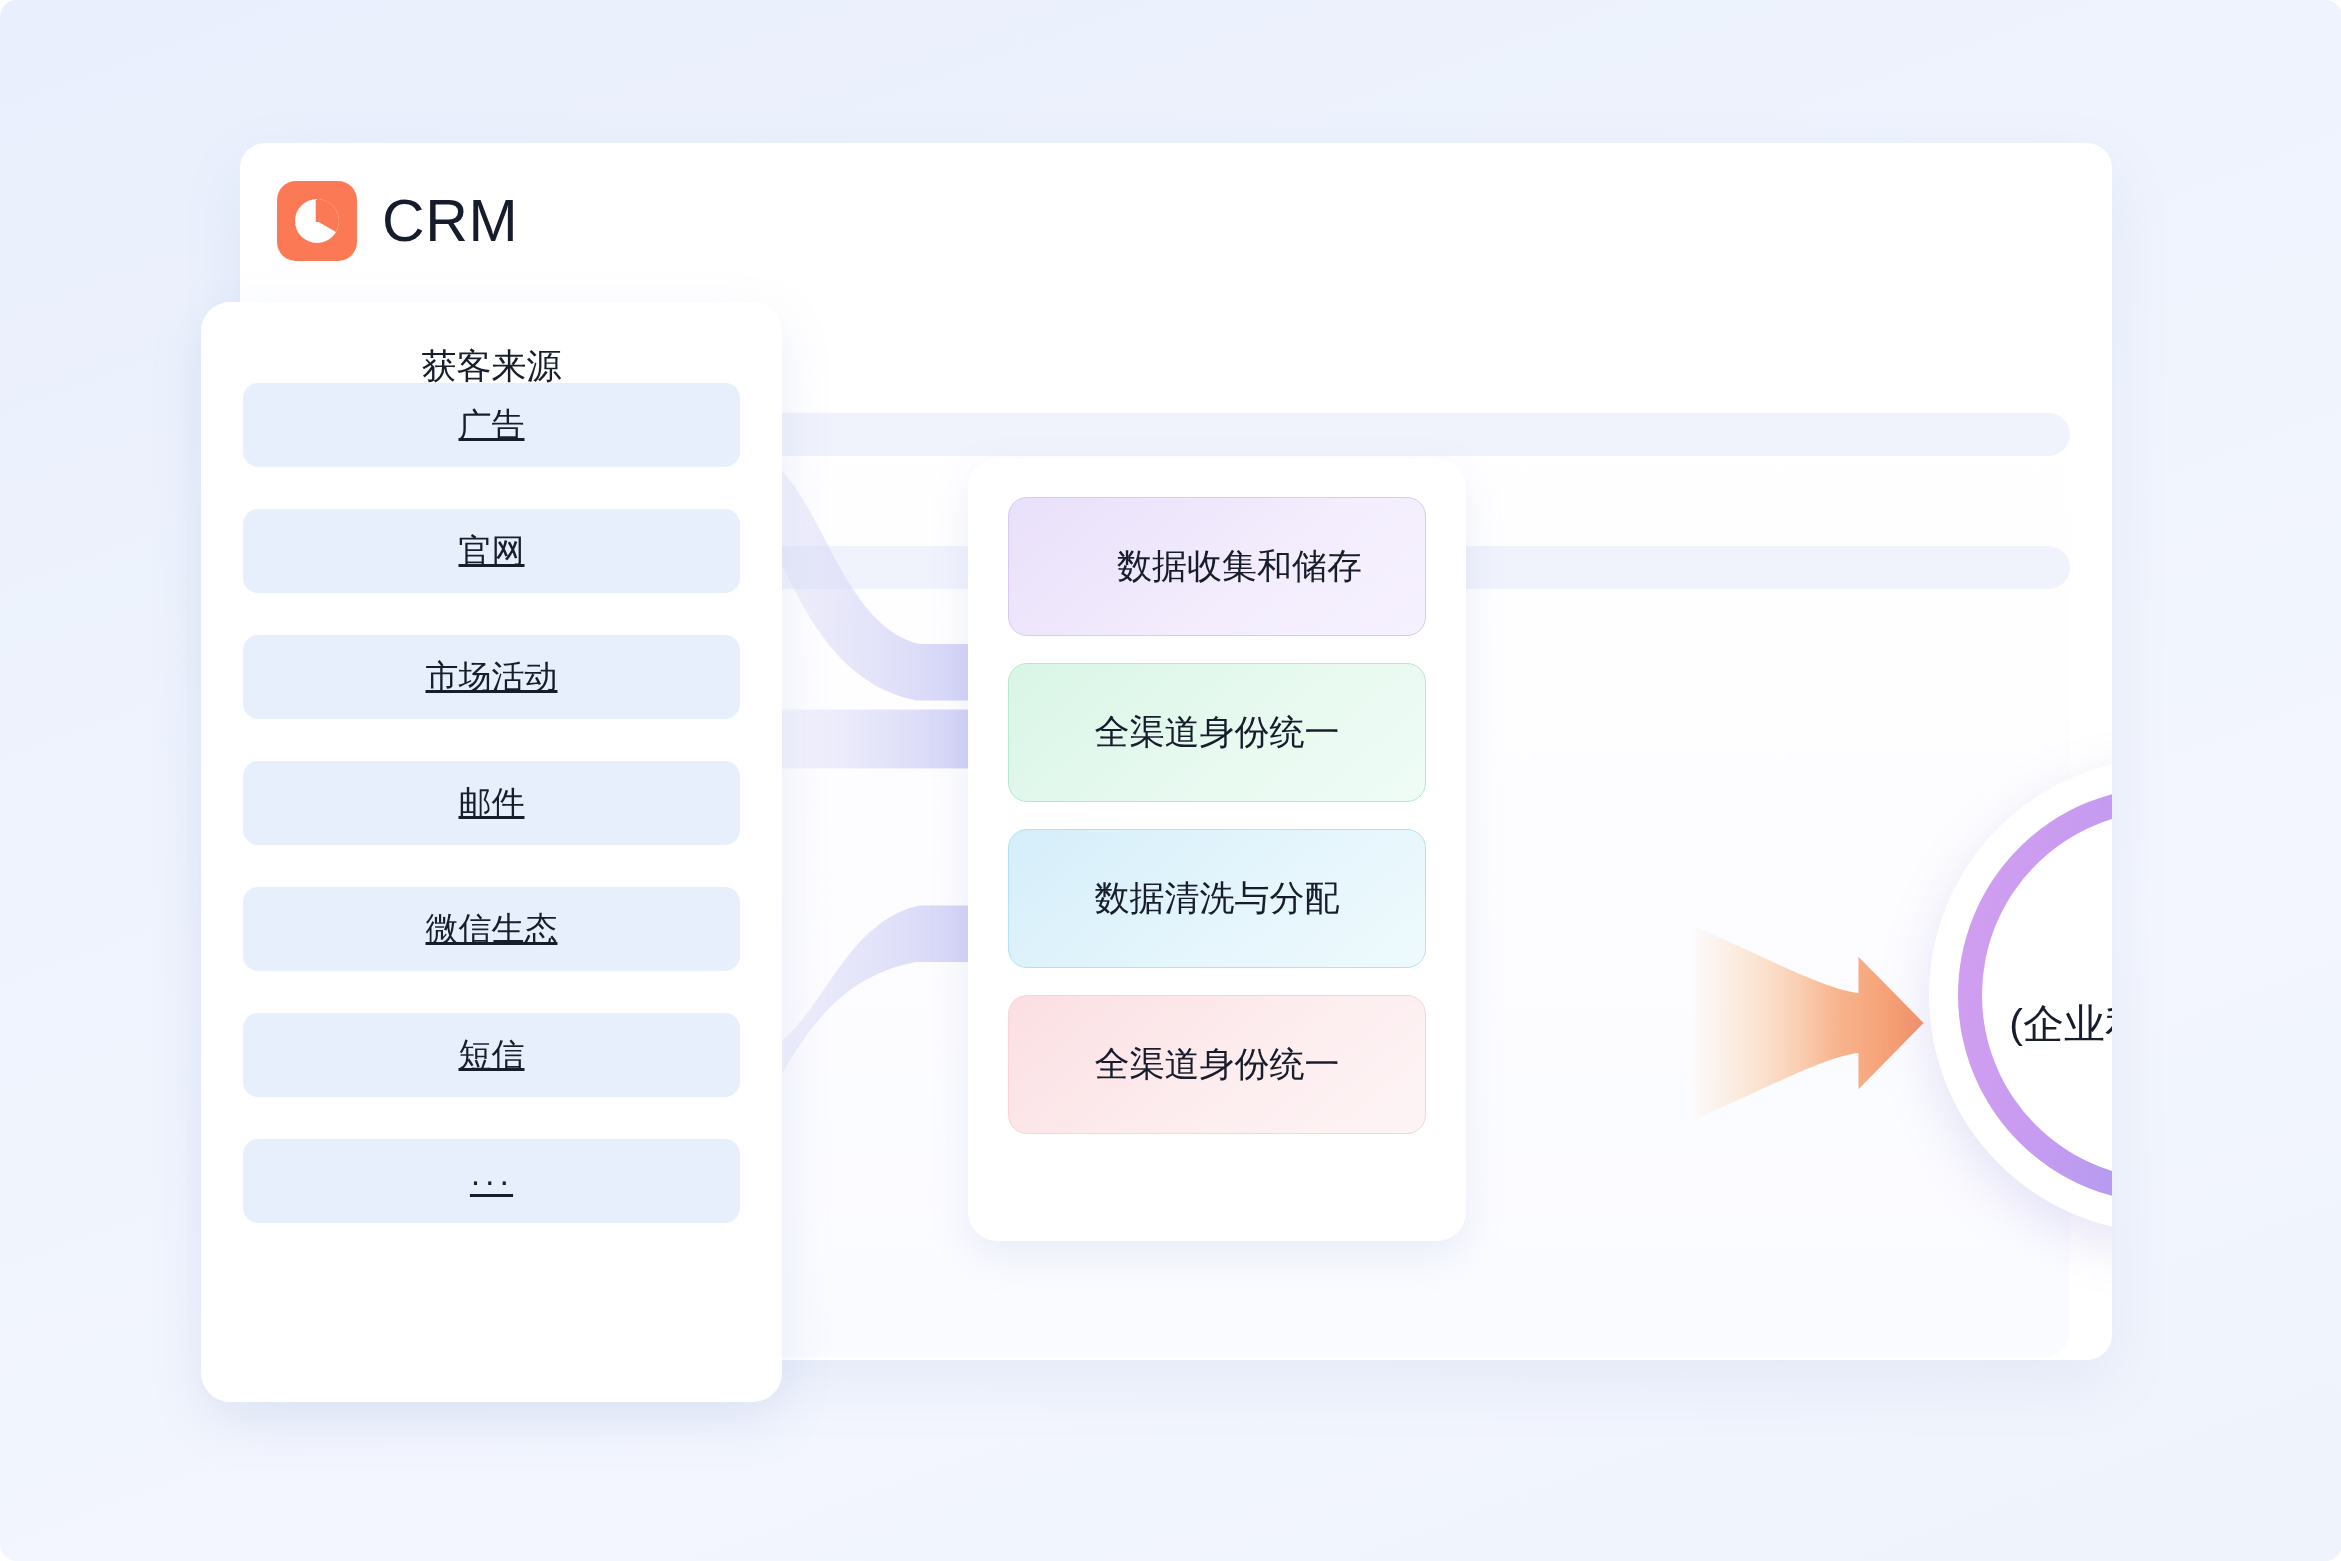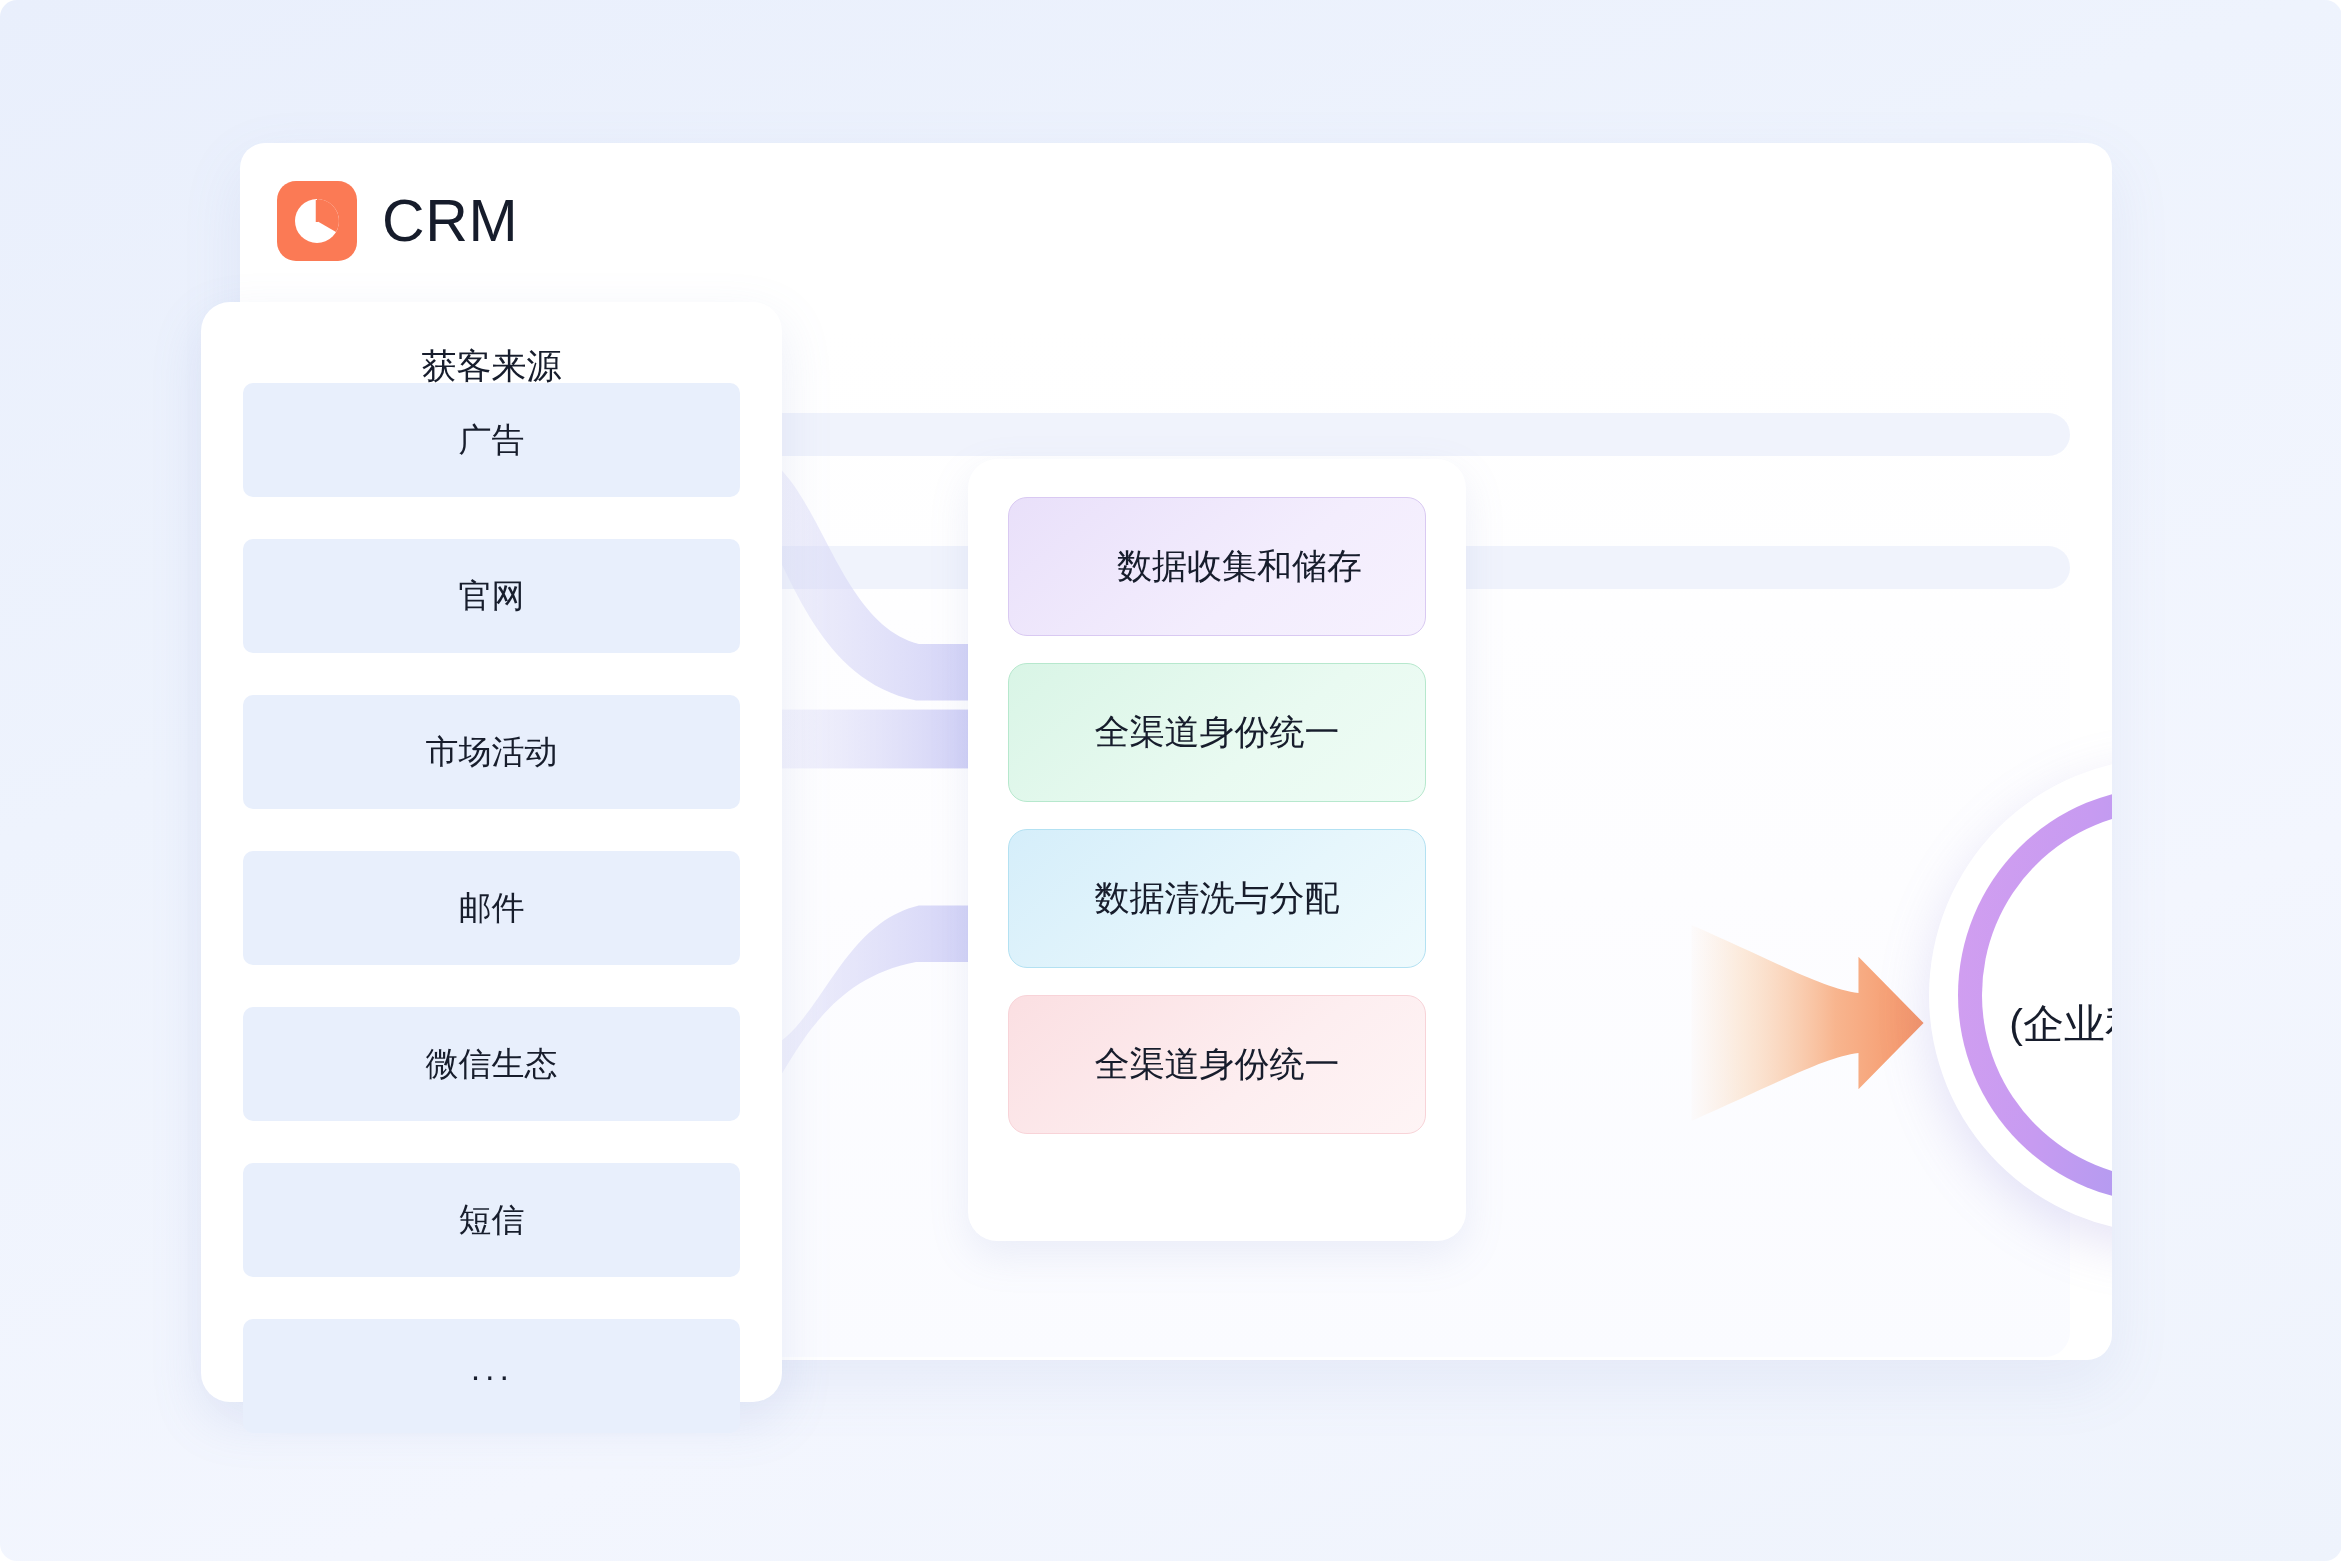--- a/index.html
+++ b/index.html
@@ -125,24 +125,24 @@
     box-shadow:0 19px 51px rgba(120,140,200,.15);
     padding:46px 42px 45px;
     display:flex; flex-direction:column; align-items:center;
   }
   #sidebar-title {
     font-size:35px; color:#171d2c; line-height:1;
     white-space:nowrap;
   }
   #sidebar-list { width:100%; display:flex; flex-direction:column; gap:42px; }
   .srcitem {
-    height:114px; border-radius:10px;
+    height:84px; border-radius:15px;
     background:#e8effc;
     display:flex; align-items:center; justify-content:center;
-    font-size:33px; color:#171d2c; white-space:nowrap;
+    font-size:33px; color:#171d2c; white-space:nowrap;text-decoration:underline;
   }
   .srcitem.dots { font-size:33px; letter-spacing:3.4px; }
 </style>
 </head>
 <body>
 
 <div id="canvas">
 
   <div id="window">
 

